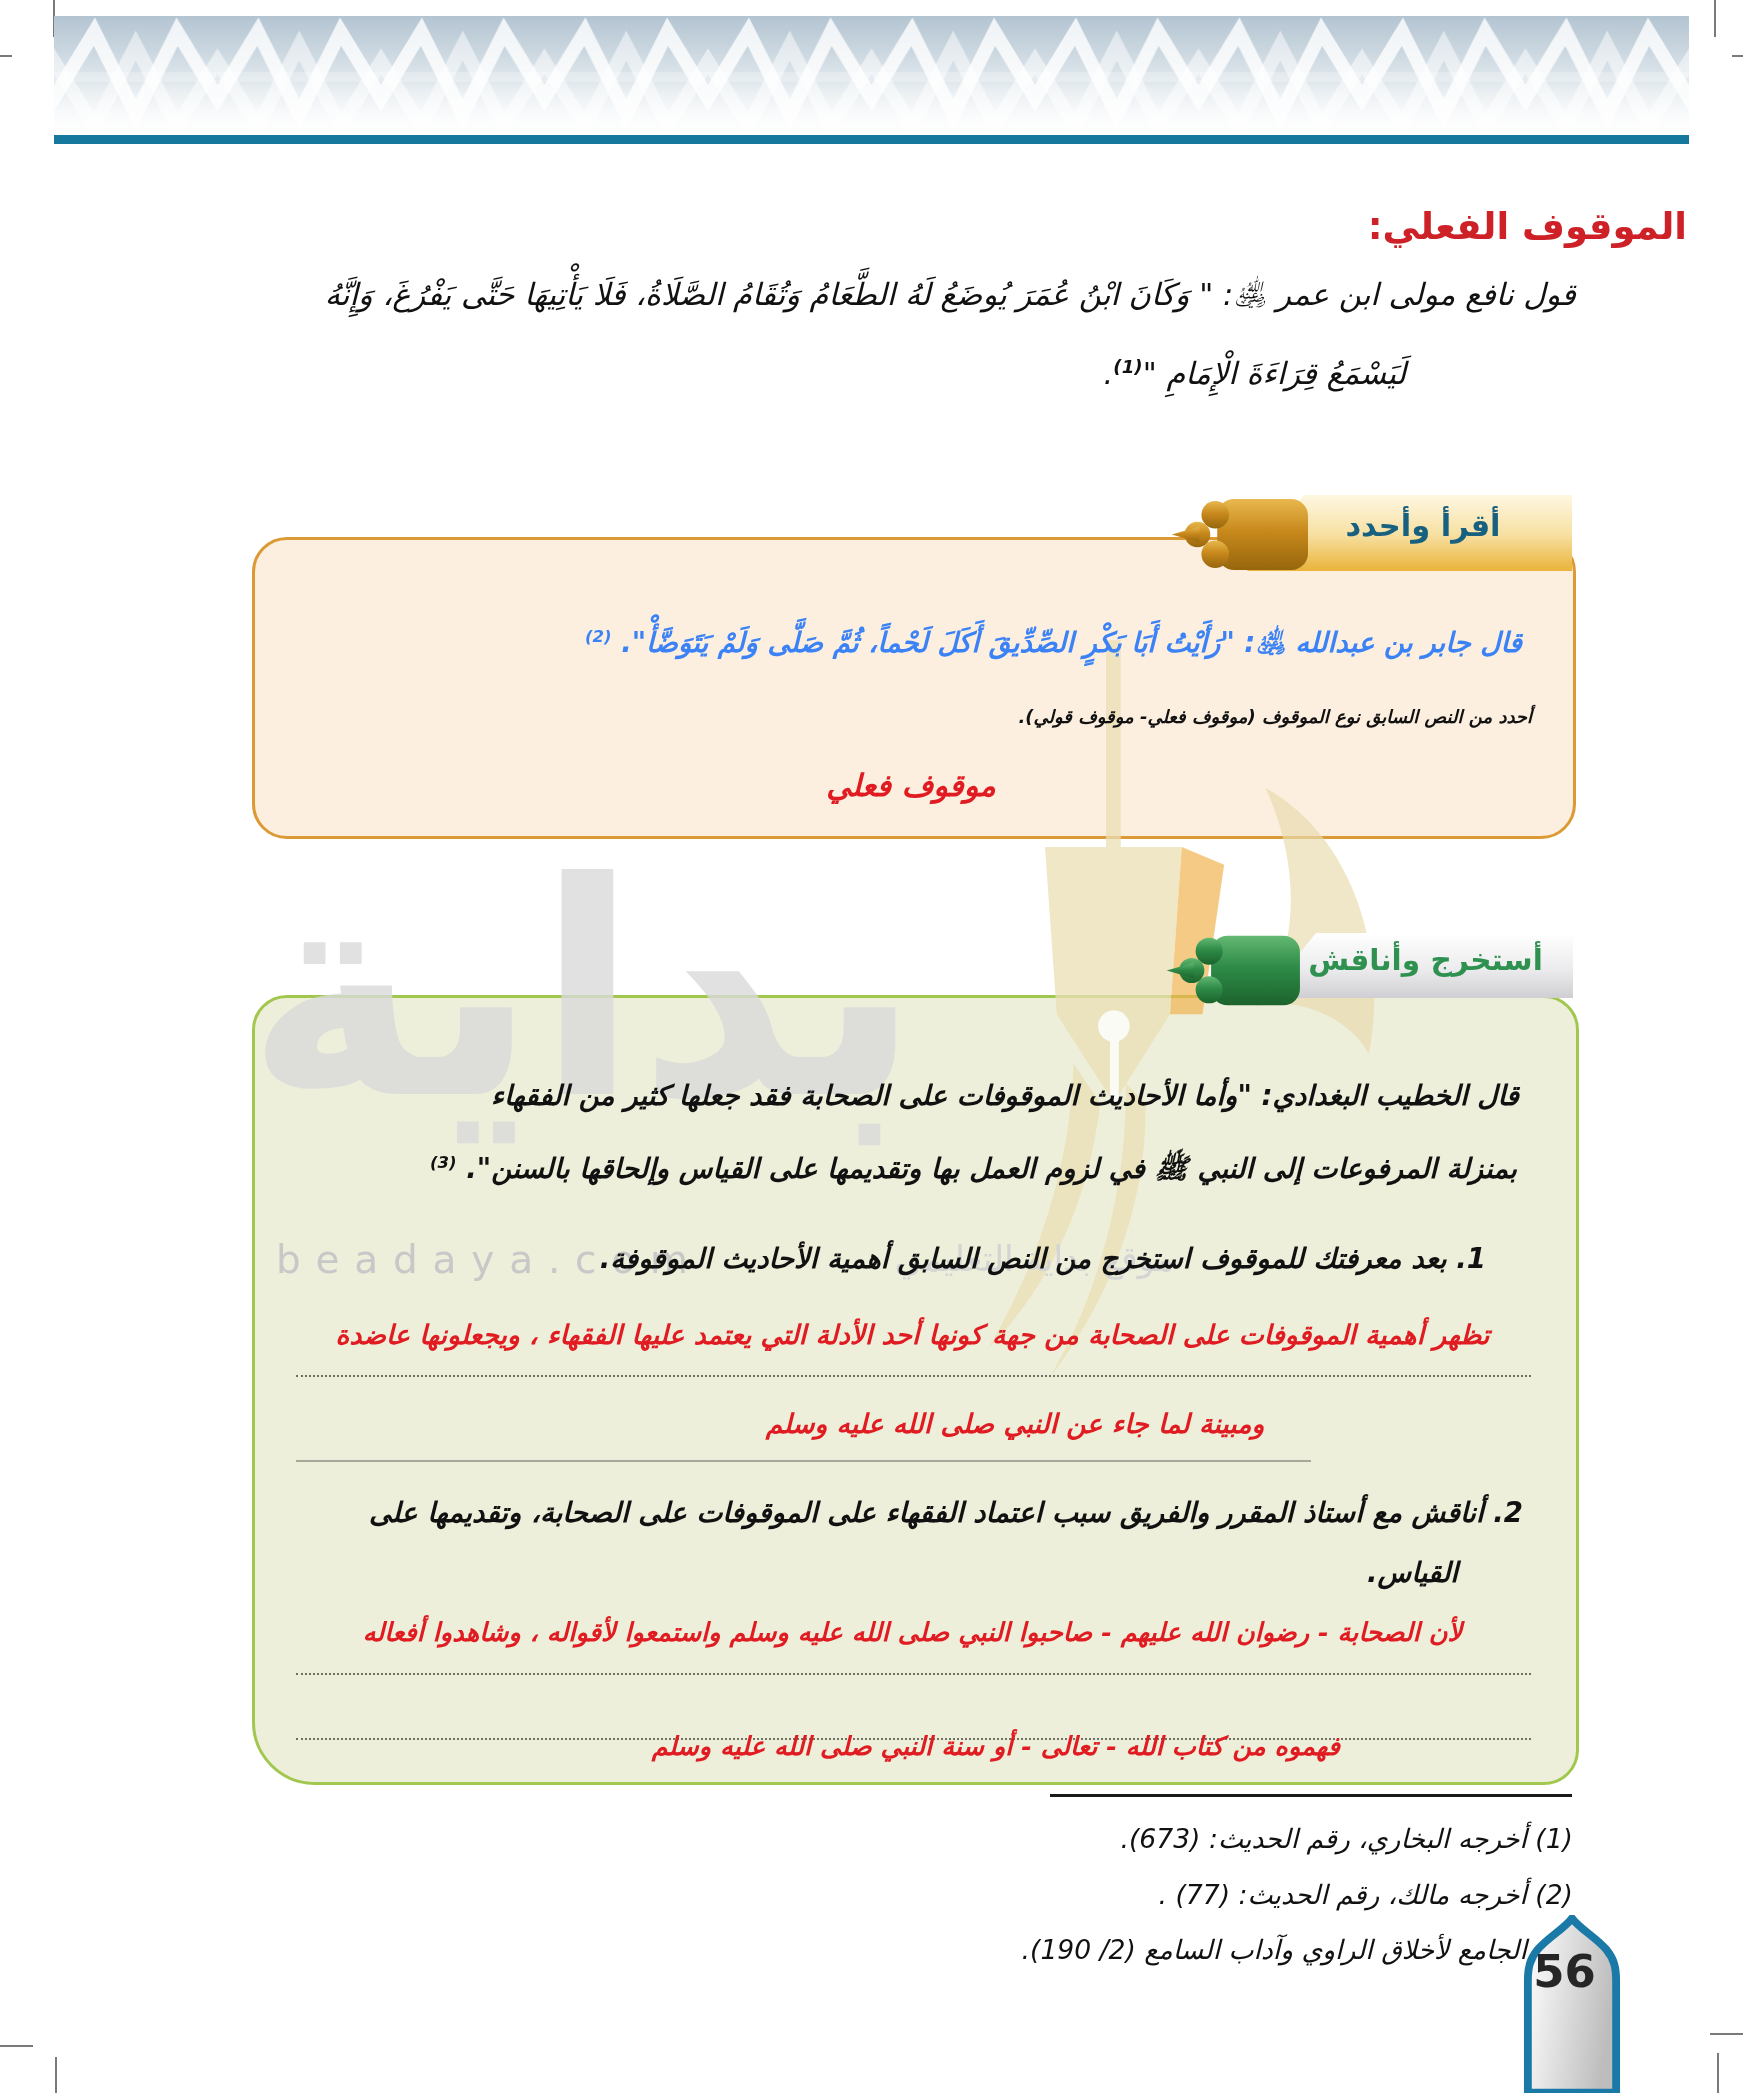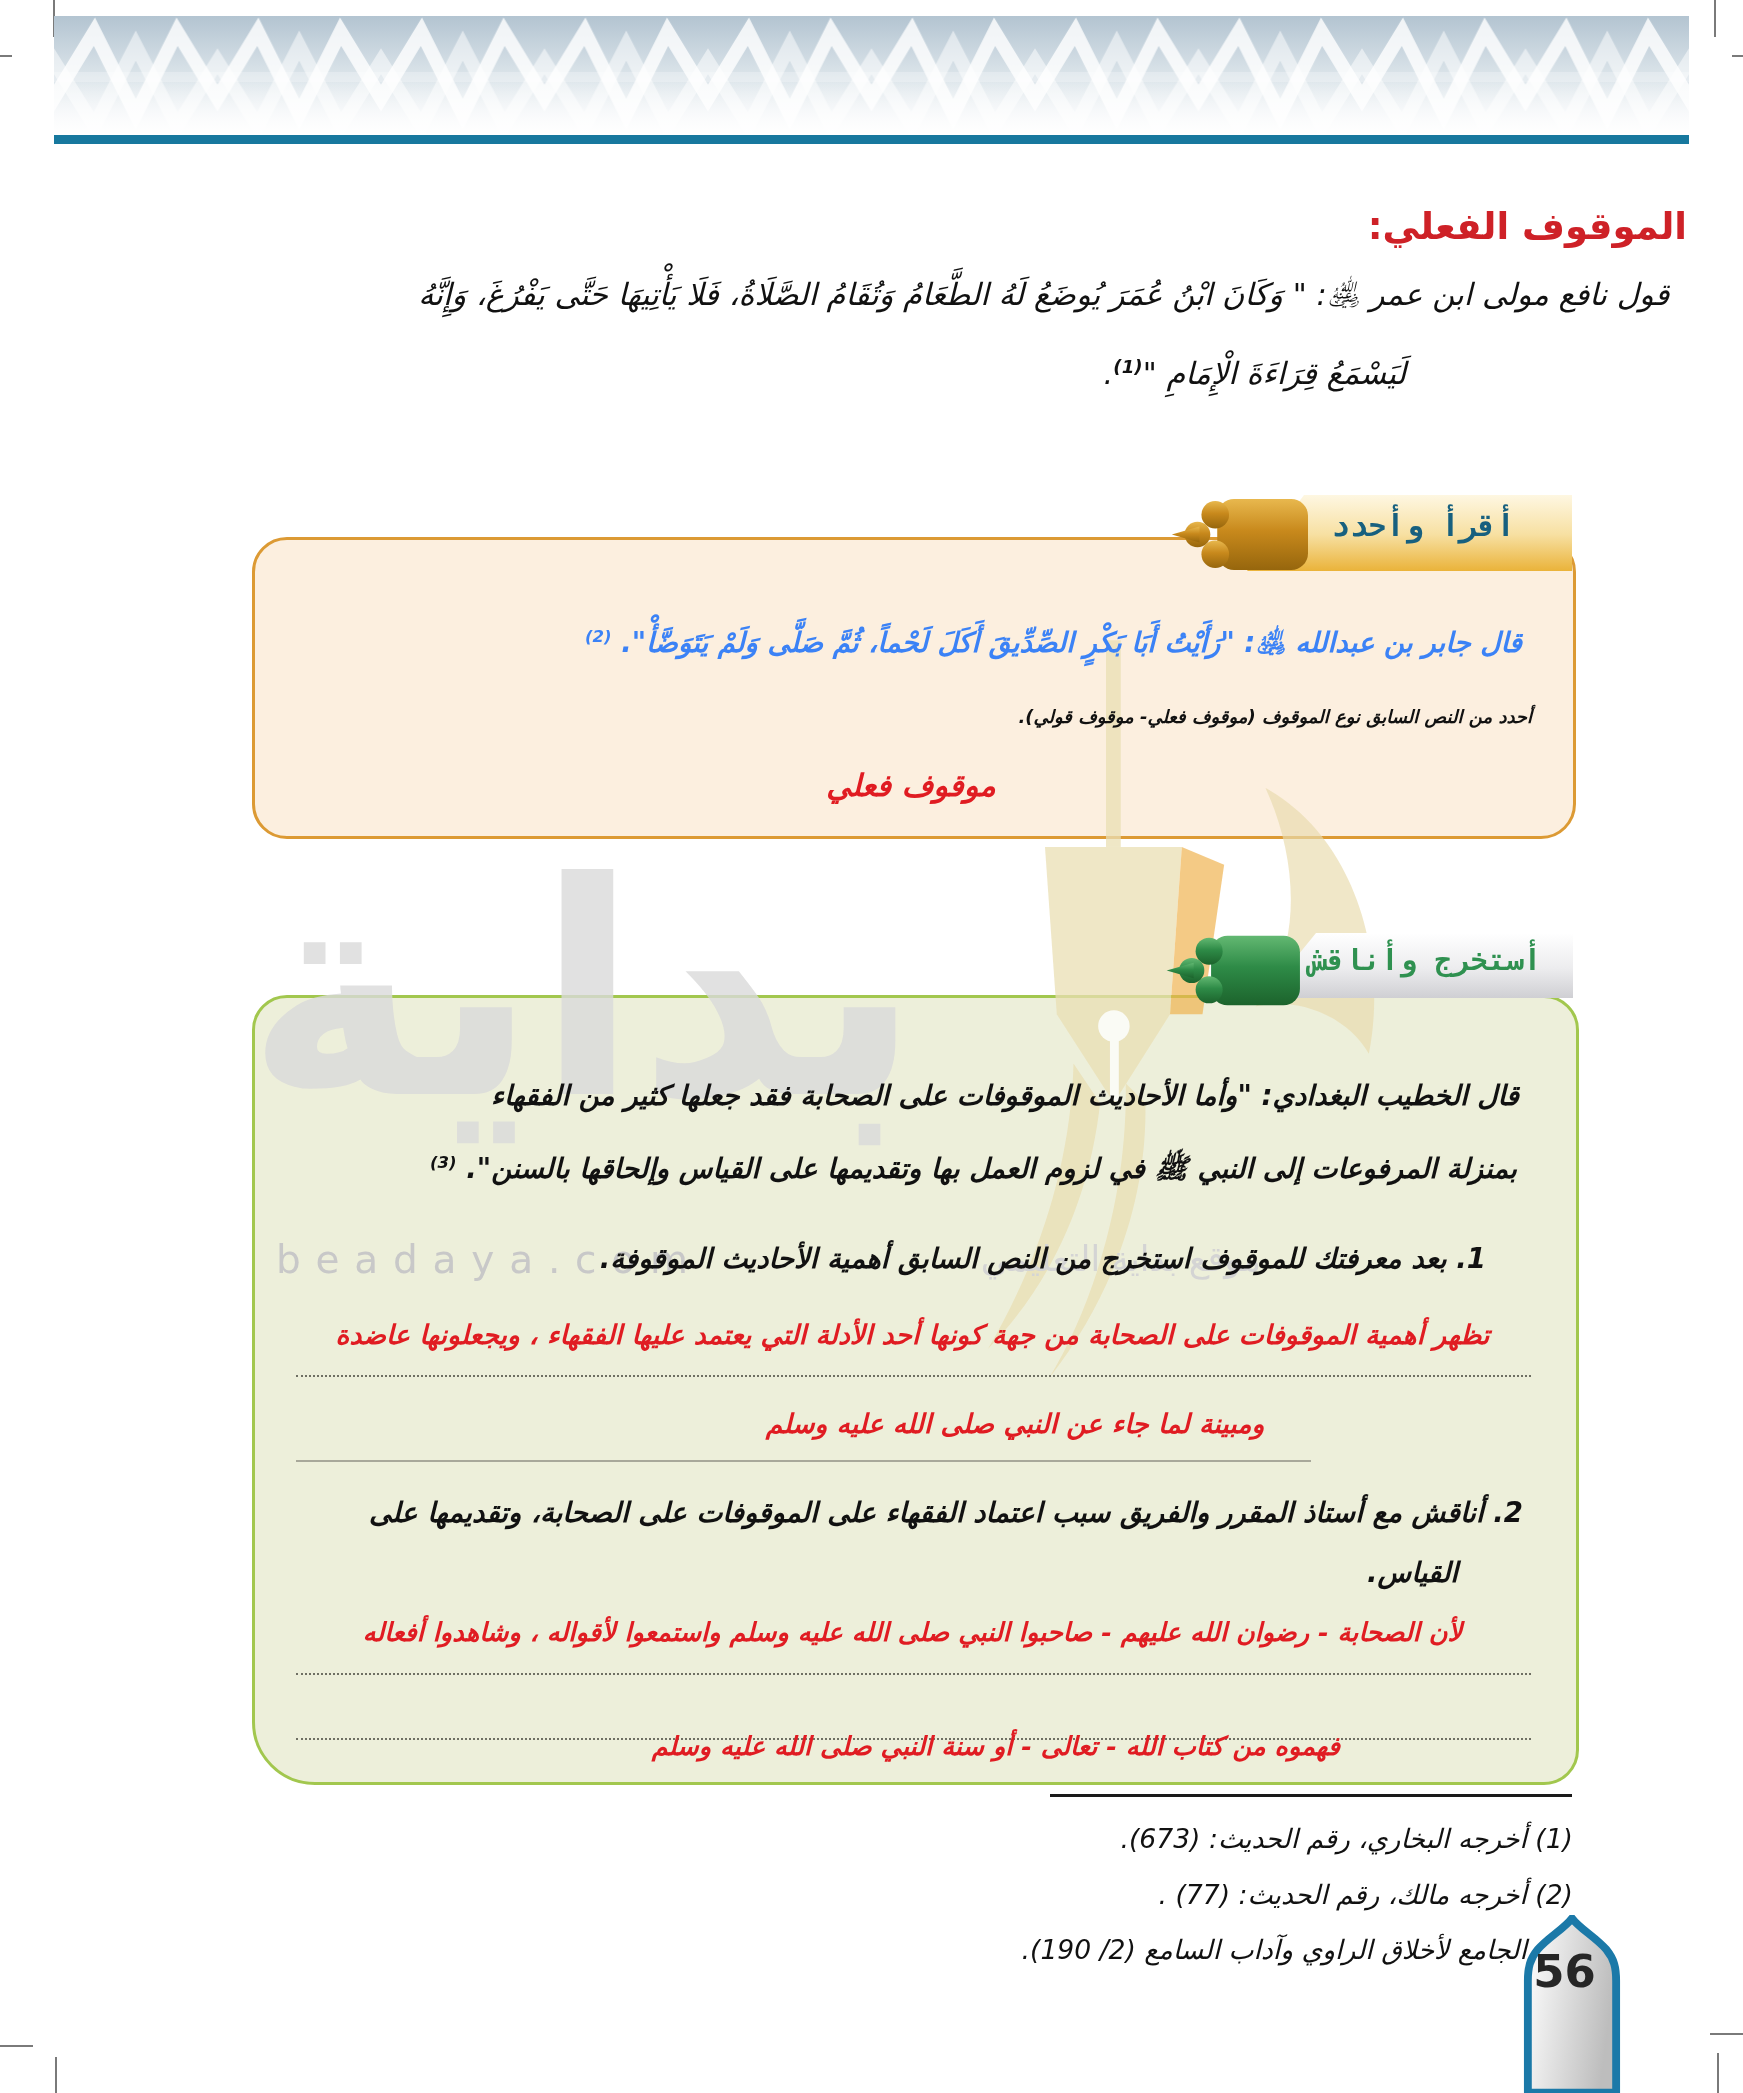--- a/index.html
+++ b/index.html
@@ -1,31 +1,31 @@
 <!DOCTYPE html>
 <html lang="ar"><head>
 <meta charset="utf-8">
 <style>
   html,body{margin:0;padding:0;background:#ffffff;}
   #canvas{position:relative;width:1744px;height:2093px;background:#ffffff;overflow:hidden;
           font-family:"DejaVu Sans",sans-serif;}
   .abs{position:absolute;}
-  .ar{direction:rtl;text-align:right;}
+  .ar{direction:rtl;text-align:center;}
   .nw{white-space:nowrap;}
   .b{font-weight:700;}
   .red{color:#e01c22;}
   sup.ref{font-size:0.60em;vertical-align:super;font-weight:700;}
   .crop{background:#7a7a7a;}
   
   #read-box{left:252px;top:537px;width:1318px;height:296px;background:#fcefdf;
             border:3px solid #dc9a34;border-radius:35px;z-index:2;}
   #discuss-box{left:252px;top:995px;width:1321px;height:784px;background:#edefda;
             border:3px solid #a2c74e;border-radius:35px 35px 35px 63px;z-index:2;}
   .tab-body{z-index:5;box-shadow:0 2px 3px rgba(0,0,0,.22);}
-  .tab-label{z-index:6;text-align:center;font-family:Liberation Mono, monospace;}
+  .tab-label{z-index:6;text-align:center;}
   .ln{position:absolute;height:0;z-index:4;}
   .dot{border-top:2px dotted #6f6f63;}
   .sol{border-top:2px solid #a8a89a;}
   .wm{z-index:3;pointer-events:none;}
   .txt{z-index:4;line-height:1.75;font-style:italic;}
 </style>
 </head>
 <body>
 
 <div id="canvas">

